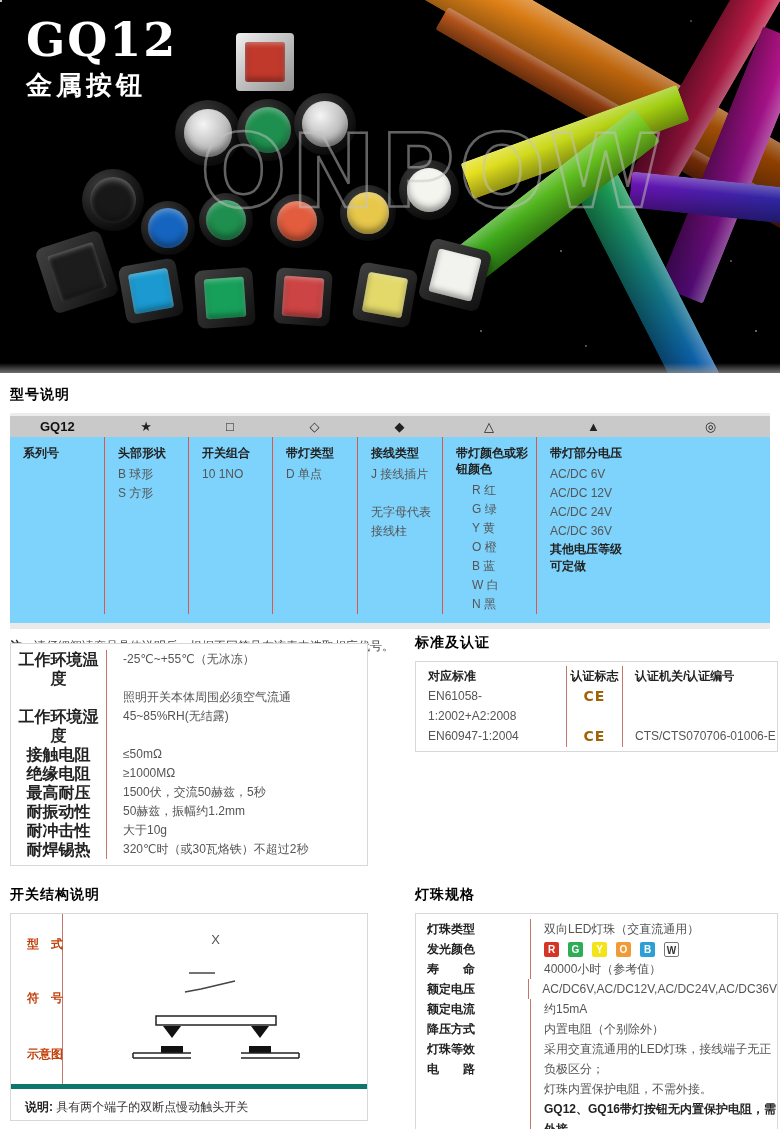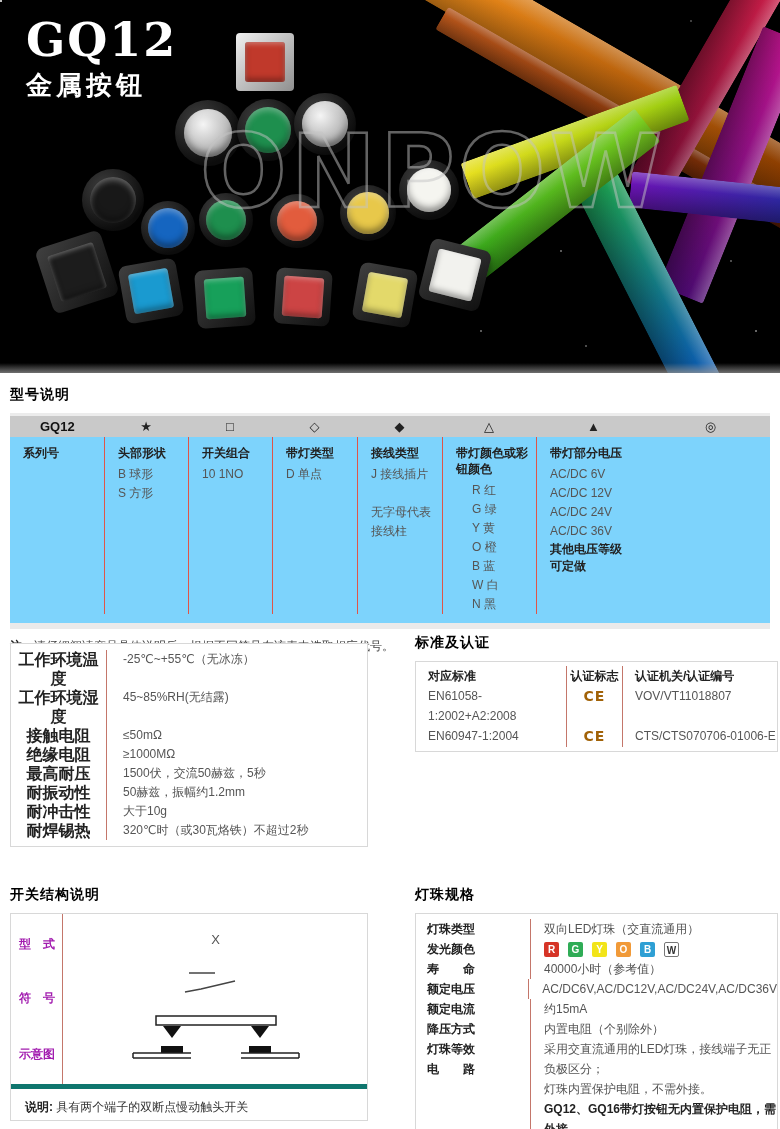--- a/index.html
+++ b/index.html
@@ -71,21 +71,21 @@
   .c1{width:57px;border-left:1px solid #c4766a;border-right:1px solid #c4766a;text-align:center;font-size:12px;color:#555;}
   .c2{flex:1;padding-left:12px;font-size:12px;color:#555;}
   .crow.head .c0,.crow.head .c1,.crow.head .c2{font-weight:bold;color:#222;}
   .ce{font-weight:bold;font-size:14px;letter-spacing:1px;color:#a16207;font-family:"DejaVu Sans",sans-serif;}
 
   
   .switch-section{position:absolute;left:10px;top:886px;width:358px;}
   .stable{margin-top:9px;border:1px solid #d8d8d8;background:#fff;height:208px;}
   .smain{position:relative;height:170px;}
   .slabelcol{position:absolute;left:0;top:0;width:52px;height:170px;border-right:1px solid #c4766a;}
-  .slabel{position:absolute;left:0;width:52px;text-align:center;font-weight:bold;font-size:12px;color:#a21caf;}
+  .slabel{position:absolute;left:0;width:52px;text-align:right;font-weight:bold;font-size:12px;color:#c2410c;}
   .sl0{top:22px;} .sl1{top:76px;} .sl2{top:132px;}
   .scontent{position:absolute;left:53px;right:0;top:0;height:170px;}
   .sx{position:absolute;top:18px;left:0;right:0;text-align:center;font-size:13px;color:#555;}
   .ssym{position:absolute;top:52px;left:0;right:0;text-align:center;}
   .sschem{position:absolute;top:98px;left:0;right:0;text-align:center;}
   .snote{border-top:5px solid #0f766e;height:37px;padding:10px 0 0 14px;font-size:12px;color:#333;}
 
   
   .led-section{position:absolute;left:415px;top:886px;width:363px;}
   .ltable{margin-top:9px;border:1px solid #d8d8d8;background:#fff;padding-top:5px;}
@@ -233,20 +233,24 @@
     <div class="note-line"><span class="b">注：</span><span>请仔细阅读产品具体说明后，根据不同符号在该表中选取相应代号。</span></div>
   </div>
 
   <div class="perf-section">
     <div class="ptable" id="perf-table">
         <div class="prow">
           <div class="plabel">工作环境温度</div>
           <div class="pval">-25℃~+55℃（无冰冻）</div>
         </div>
         <div class="prow">
+          <div class="plabel">&nbsp;</div>
+          <div class="pval">照明开关本体周围必须空气流通</div>
+        </div>
+        <div class="prow">
           <div class="plabel">工作环境湿度</div>
           <div class="pval">45~85%RH(无结露)</div>
         </div>
         <div class="prow">
           <div class="plabel">接触电阻</div>
           <div class="pval">≤50mΩ</div>
         </div>
         <div class="prow">
           <div class="plabel">绝缘电阻</div>
           <div class="pval">≥1000MΩ</div>
@@ -274,21 +278,20 @@
     <div class="sec-h">标准及认证</div>
     <div class="ctable" id="cert-table">
         <div class="crow head">
           <div class="c0">对应标准</div>
           <div class="c1">认证标志</div>
           <div class="c2">认证机关/认证编号</div>
         </div>
         <div class="crow">
           <div class="c0">EN61058-1:2002+A2:2008</div>
           <div class="c1"><span class="ce">CE</span></div>
-          <div class="c2">VOV/VT11018807</div>
         </div>
         <div class="crow">
           <div class="c0">EN60947-1:2004</div>
           <div class="c1"><span class="ce">CE</span></div>
           <div class="c2">CTS/CTS070706-01006-E</div>
         </div>
       </div>
   </div>
 
   <div class="switch-section">

